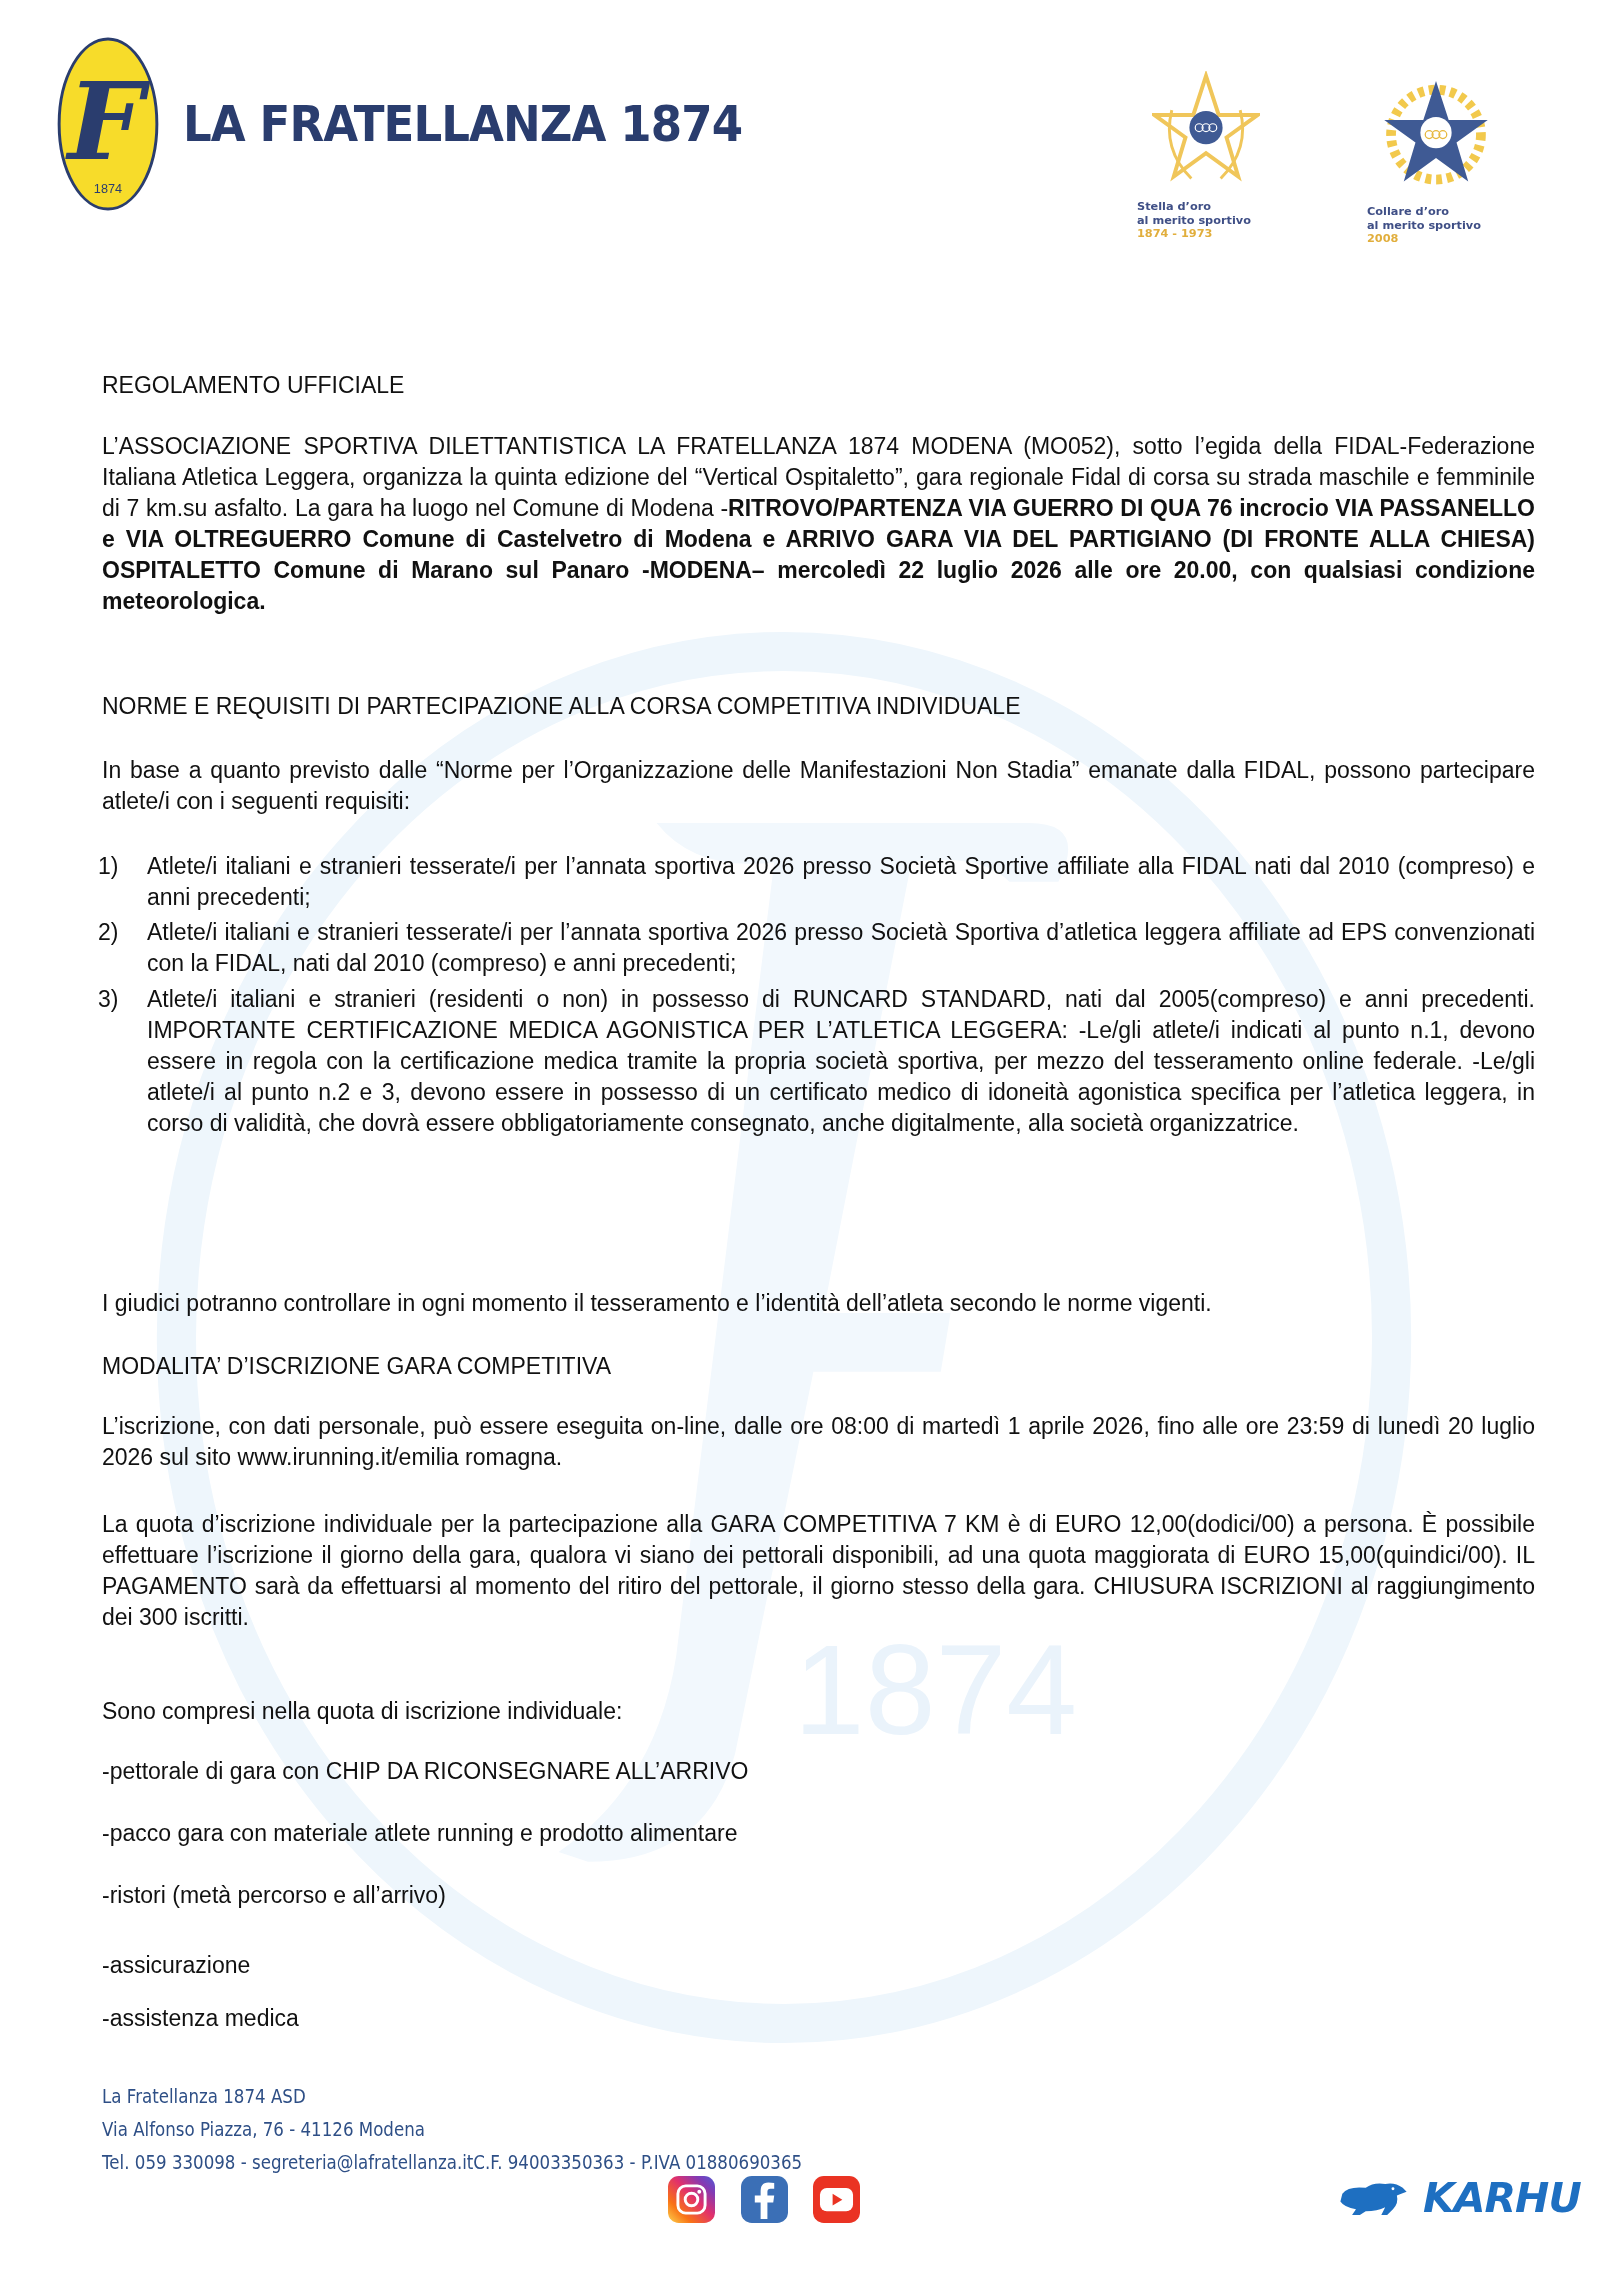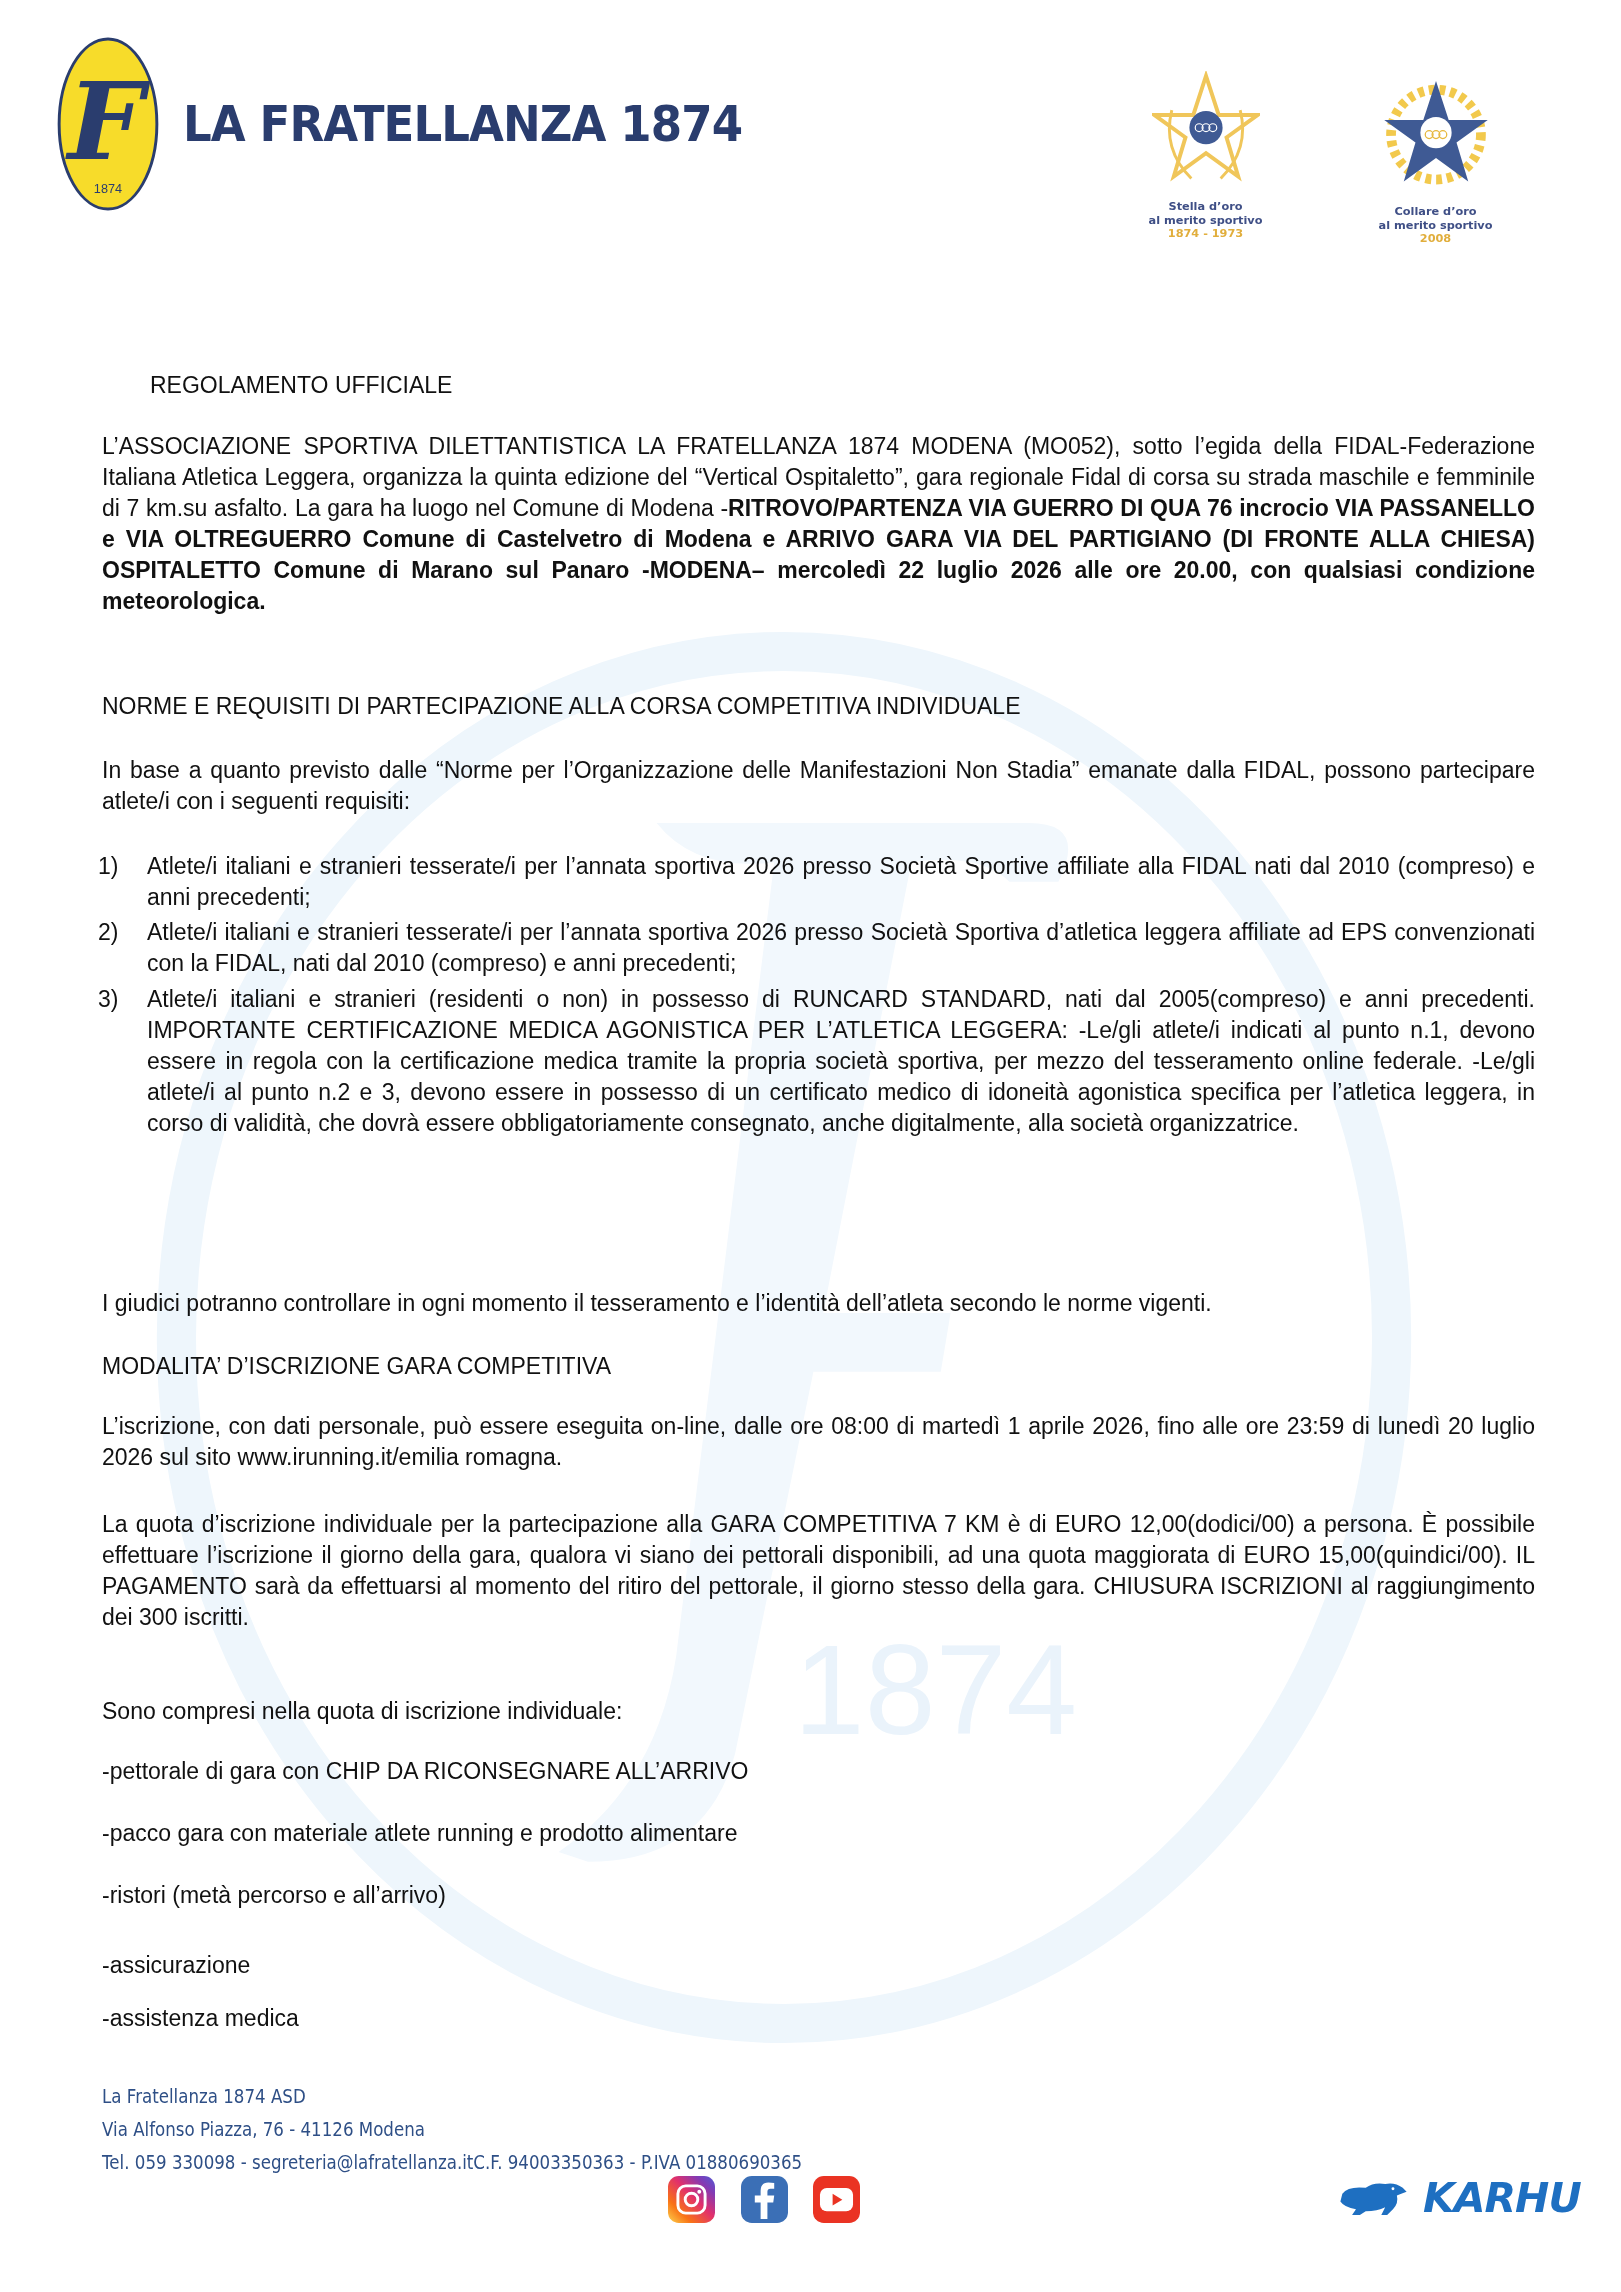--- a/index.html
+++ b/index.html
@@ -3,21 +3,21 @@
 <meta charset="utf-8">
 <style>
   html, body { margin: 0; padding: 0; background: #ffffff; }
   body { width: 1621px; height: 2293px; position: relative; overflow: hidden;
          font-family: "Liberation Sans", sans-serif; color: #111; }
   .watermark { position: absolute; left: 147px; top: 627px; width: 1274px; height: 1421px; pointer-events: none; }
   .logo { position: absolute; left: 57px; top: 37px; display: flex; align-items: center; }
   .logo-oval { width: 102px; height: 174px; }
   .logo-text { margin-left: 23.5px; font-family: "DejaVu Sans", sans-serif; font-weight: bold;
                font-size: 49px; letter-spacing: -1px; color: #2a3d6e; transform: scaleX(0.92); transform-origin: left center; }
-  .award { position: absolute; top: 71px; width: 137px; text-align: center;
+  .award { position: absolute; top: 71px; width: 137px; 
            font-family: "DejaVu Sans", sans-serif; font-weight: bold; font-size: 11.3px; line-height: 13.7px; }
   .award .lbl { color: #3f4f86; }
   .award .yr { color: #e1ae3c; }
   .award svg { display: block; margin: 0 auto 2px; }
   .award1 { left: 1137px; }
   .award2 { left: 1367px; top: 76px; }
   .p { position: absolute; left: 102px; width: 1433px; font-size: 23px; line-height: 31px; text-align: justify; }
   .b { font-weight: bold; }
   .list-item { position: absolute; left: 147px; width: 1388px; font-size: 23px; line-height: 31px; text-align: justify; }
   .list-num { position: absolute; left: -49px; top: 0; }
@@ -70,21 +70,21 @@
     <circle cx="55" cy="58" r="16" fill="#fff"></circle>
     <circle cx="48" cy="60" r="4" fill="none" stroke="#e6b73c" stroke-width="1.3"></circle>
     <circle cx="55" cy="60" r="4" fill="none" stroke="#e6b73c" stroke-width="1.3"></circle>
     <circle cx="62" cy="60" r="4" fill="none" stroke="#e6b73c" stroke-width="1.3"></circle>
   </svg>
   <div class="lbl">Collare d’oro</div>
   <div class="lbl">al merito sportivo</div>
   <div class="yr">2008</div>
 </div>
 
-<div class="p" style="top:370px;margin-left:48px;">REGOLAMENTO UFFICIALE</div>
+<div class="p" style="top:370px;">REGOLAMENTO UFFICIALE</div>
 
 <div class="p" style="top:431px;">
   <span>L’ASSOCIAZIONE SPORTIVA DILETTANTISTICA LA FRATELLANZA 1874 MODENA (MO052), sotto l’egida della FIDAL-Federazione Italiana Atletica Leggera, organizza la quinta edizione del “Vertical Ospitaletto”, gara regionale Fidal di corsa su strada maschile e femminile di 7 km.su asfalto. La gara ha luogo nel Comune di Modena -</span><span class="b">RITROVO/PARTENZA VIA GUERRO DI QUA 76 incrocio VIA PASSANELLO e VIA OLTREGUERRO Comune di Castelvetro di Modena e ARRIVO GARA VIA DEL PARTIGIANO (DI FRONTE ALLA CHIESA) OSPITALETTO    Comune di Marano sul Panaro -MODENA– mercoledì 22 luglio 2026 alle ore 20.00, con qualsiasi condizione meteorologica.</span>
 </div>
 
 <div class="p" style="top:691px;">NORME E REQUISITI DI PARTECIPAZIONE ALLA CORSA COMPETITIVA INDIVIDUALE</div>
 <div class="p" style="top:755px;">In base a quanto previsto dalle “Norme per l’Organizzazione delle Manifestazioni Non Stadia” emanate dalla FIDAL, possono partecipare atlete/i con i seguenti requisiti:</div>
 
 <div class="list-item" style="top:851px;">
   <span class="list-num">1)</span>

